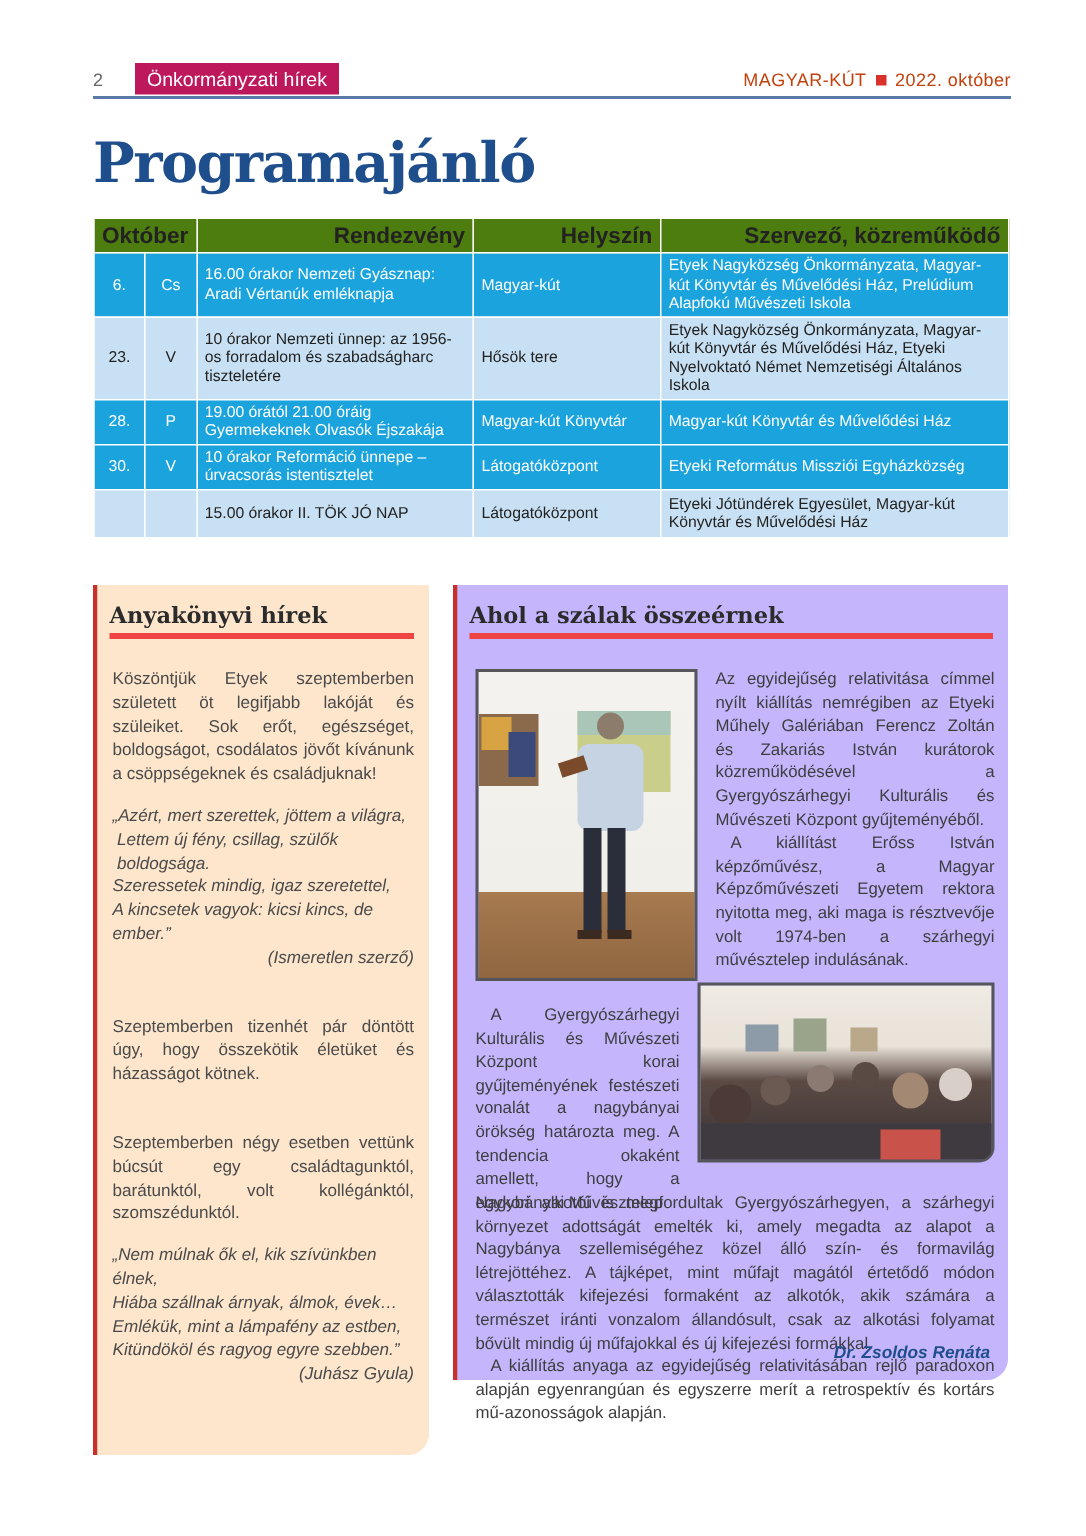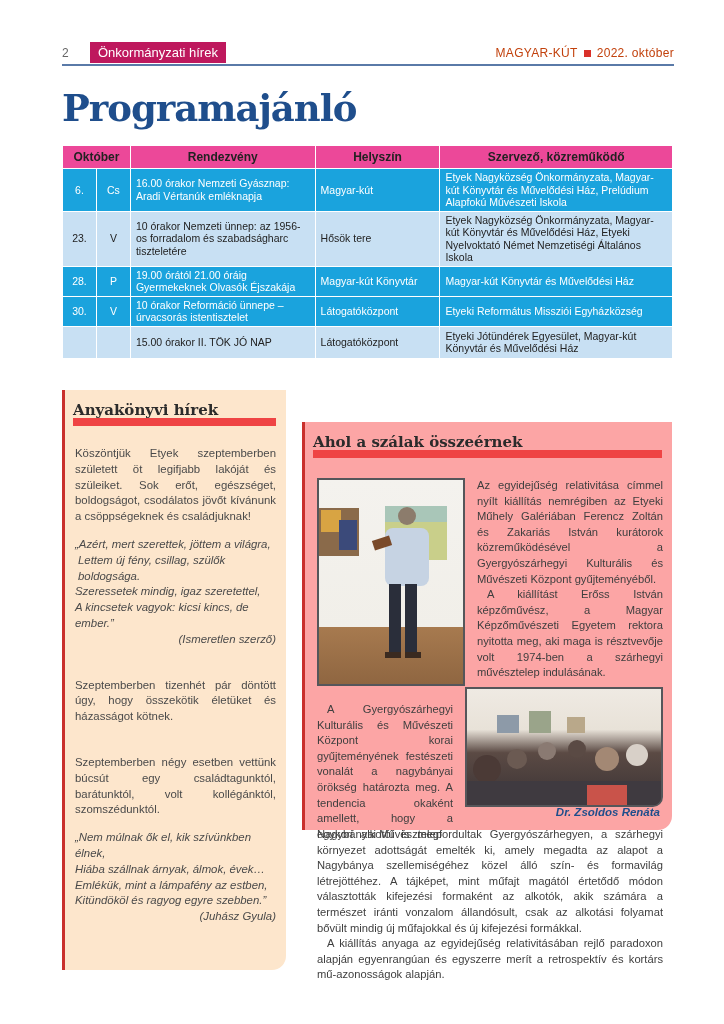--- a/index.html
+++ b/index.html
@@ -12,31 +12,31 @@
   .section-tag { position: absolute; left: 28px; top: 0; height: 21px; padding: 0 8px; background: #be185d; color: #fff; font-size: 13px; line-height: 21px; }
   .masthead { position: absolute; right: 0; top: 4px; font-size: 12px; color: #c2410c; letter-spacing: 0.3px; }
   .masthead .sq { display: inline-block; width: 7px; height: 7px; background: #d9302a; margin: 0 6px 1px 6px; vertical-align: middle; }
 
   
   .page-title { position: absolute; left: 62px; top: 86px; font-family: "DejaVu Serif", serif; font-size: 37px; font-weight: bold; color: #1f4e8c; letter-spacing: -1px; }
 
   
   .prog-table { position: absolute; left: 62px; top: 145px; width: 611px; border-collapse: collapse; font-size: 10.5px; font-family: "Liberation Sans", sans-serif; }
   .prog-table th, .prog-table td { border: 1.5px solid #ffffff; padding: 2px 5px; vertical-align: middle; }
-  .prog-table th { background: #ec4899; color: #222; font-weight: bold; font-size: 12px; height: 23px; text-align: center; }
+  .prog-table th { background: #4d7c0f; color: #222; font-weight: bold; font-size: 15px; height: 23px; text-align: right; }
   .prog-table tr.dark td { background: #1aa3dd; color: #ffffff; }
   .prog-table tr.light td { background: #c8e0f3; color: #222; }
   .prog-table td.c { text-align: center; }
   .prog-table td { line-height: 12.5px; }
 
   
   .box { position: absolute; border-radius: 0 0 14px 0; }
   .box-left { left: 62px; top: 390px; width: 224px; height: 580px; background: #fde6cc; border-left: 3px solid #c9302c; }
-  .box-right { left: 302px; top: 390px; width: 370px; height: 408px; background: #fca5a5; border-left: 3px solid #c9302c; margin-top: 32px; }
-  .box-title { position: absolute; left: 8px; right: 10px; top: 8px; height: 28px; border-bottom: 8px solid #ef4444; font-family: "DejaVu Serif", serif; font-size: 15px; font-weight: bold; color: #2b2b2b; padding-top: 3px; }
+  .box-right { left: 302px; top: 390px; width: 370px; height: 530px; background: #c4b5fd; border-left: 3px solid #c9302c; }
+  .box-title { position: absolute; left: 8px; right: 10px; top: 8px; height: 28px; border-bottom: 4px solid #ef4444; font-family: "DejaVu Serif", serif; font-size: 15px; font-weight: bold; color: #2b2b2b; padding-top: 3px; }
 
   .lbody { position: absolute; left: 10px; right: 10px; top: 56px; font-size: 11.4px; line-height: 15.8px; color: #4a4a4a; font-family: "Liberation Sans", sans-serif; }
   .lbody p { text-align: justify; }
   .lbody .poem { font-style: italic; margin-top: 12px; }
   .lbody .author { font-style: italic; text-align: right; }
   .gap { height: 30px; }
 
   .rtext { position: absolute; font-size: 11.2px; line-height: 15.6px; color: #3e3e3e; text-align: justify; }
   .rtext .ind { text-indent: 10px; }
   .photo { position: absolute; border: 2px solid #55565a; overflow: hidden; }

